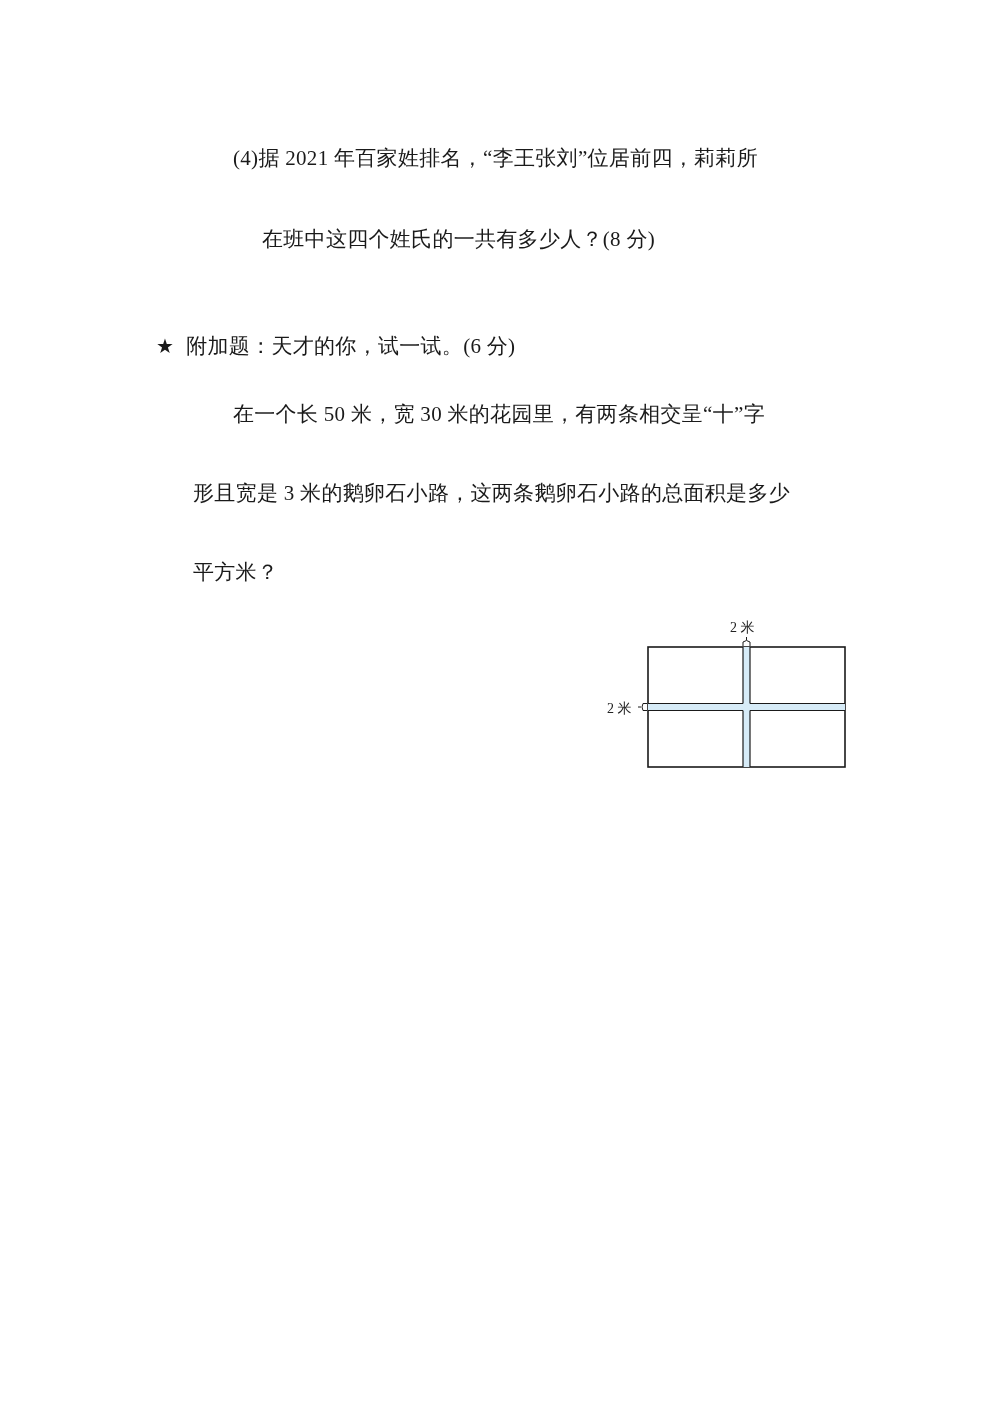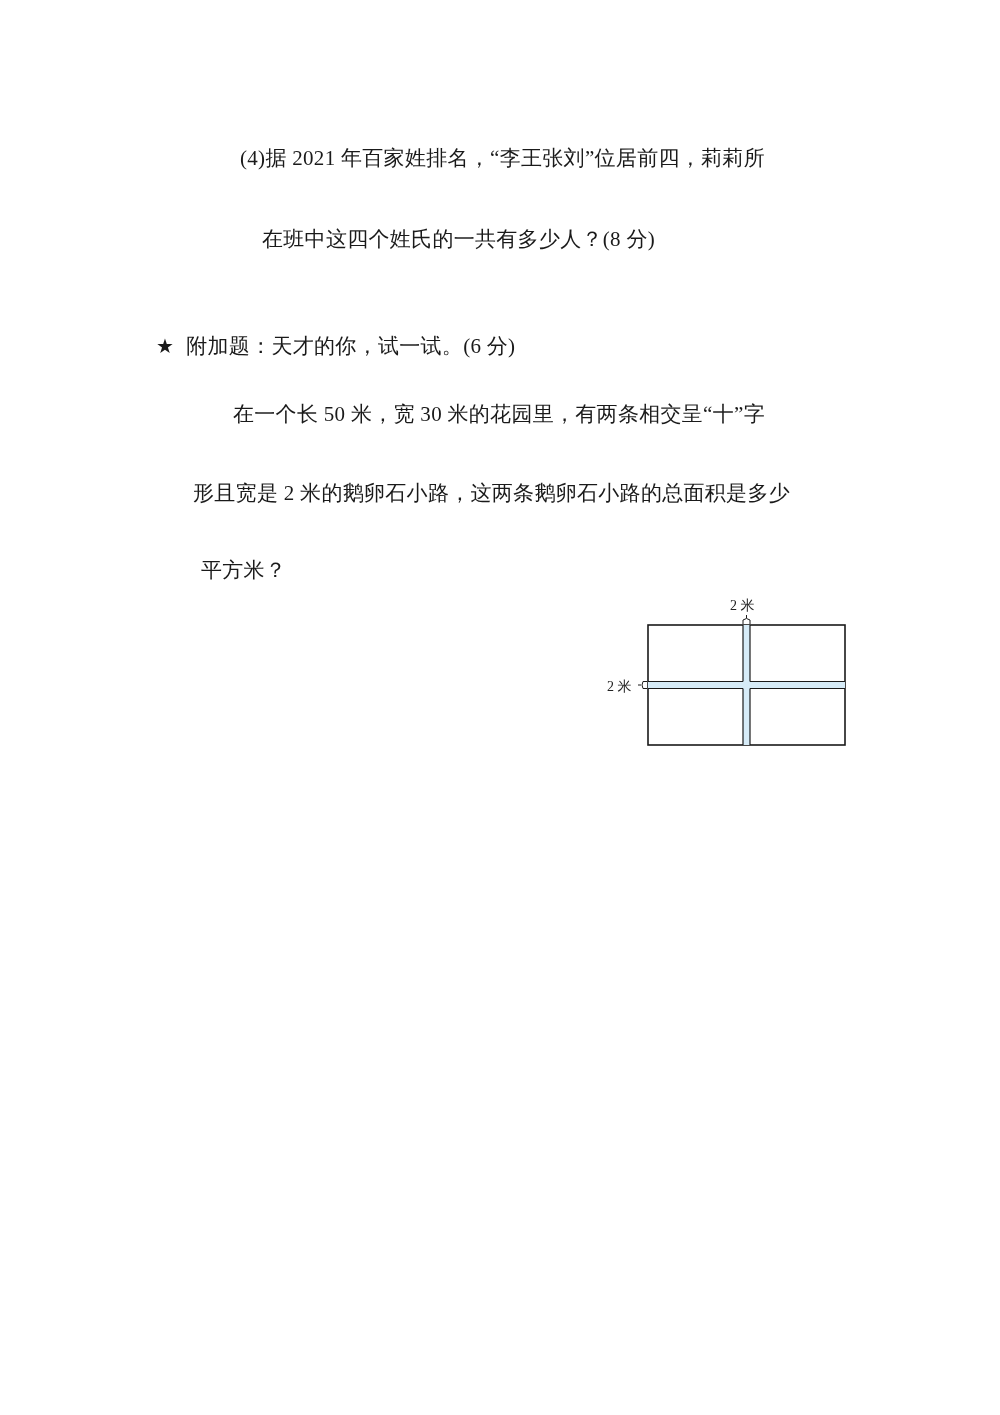--- a/index.html
+++ b/index.html
@@ -23,46 +23,46 @@
       letter-spacing: 0.3px;
     }
     .star {
       font-family: "DejaVu Sans", sans-serif;
       font-size: 20px;
       margin-right: 12px;
     }
     .diagram {
       position: absolute;
       left: 595px;
-      top: 588px;
+      top: 610px;
       width: 265px;
       height: 170px;
       text-align: center;
     }
     .diagram svg text {
       font-family: "Liberation Serif", "DejaVu Serif", serif;
       font-size: 14px;
       fill: #222;
     }
   </style>
 </head>
 <body>
 
 <div>
-  <div class="line" style="left:233px; top:144px;margin-left:7px;">(4)据 2021 年百家姓排名，“李王张刘”位居前四，莉莉所</div>
+  <div class="line" style="left:233px; top:144px;">(4)据 2021 年百家姓排名，“李王张刘”位居前四，莉莉所</div>
   <div class="line" style="left:262px; top:225px;">在班中这四个姓氏的一共有多少人？(8 分)</div>
 </div>
 
 <div>
   <div class="line" style="left:156px; top:332px;">
     <span class="star">★</span><span>附加题：天才的你，试一试。(6 分)</span>
   </div>
   <div class="line" style="left:233px; top:400px;">在一个长 50 米，宽 30 米的花园里，有两条相交呈“十”字</div>
-  <div class="line" style="left:193px; top:479px;">形且宽是 2 米的鹅卵石小路，这两条鹅卵石小路的总面积是多少</div>
-  <div class="line" style="left:201px; top:558px;font-family:Liberation Mono, monospace;">平方米？</div>
+  <div class="line" style="left:193px; top:479px;">形且宽是 3 米的鹅卵石小路，这两条鹅卵石小路的总面积是多少</div>
+  <div class="line" style="left:193px; top:558px;">平方米？</div>
 </div>
 
 <div class="diagram">
   <svg width="265" height="170" viewBox="0 0 265 170" xmlns="http://www.w3.org/2000/svg">
 
     <rect x="53" y="37" width="197" height="120" fill="#ffffff" stroke="#1a1a1a" stroke-width="1.6"></rect>
 
     <rect x="53" y="93.5" width="197" height="7" fill="#d6ebf7"></rect>
     <line x1="53" y1="93.5" x2="250" y2="93.5" stroke="#1a1a1a" stroke-width="1.2"></line>
     <line x1="53" y1="100.5" x2="250" y2="100.5" stroke="#1a1a1a" stroke-width="1.2"></line>

